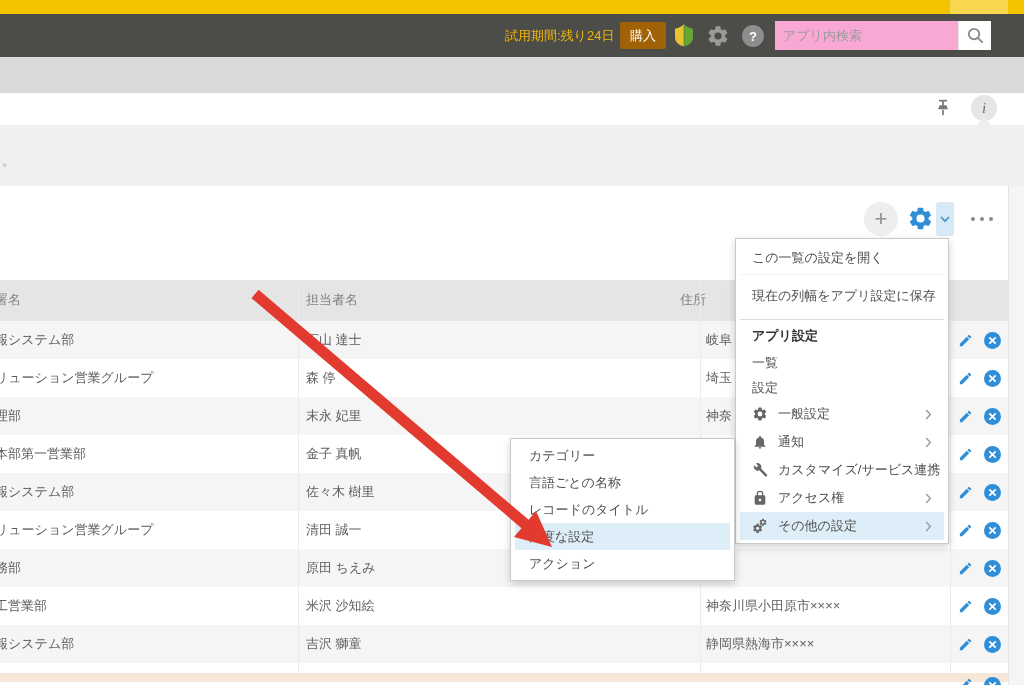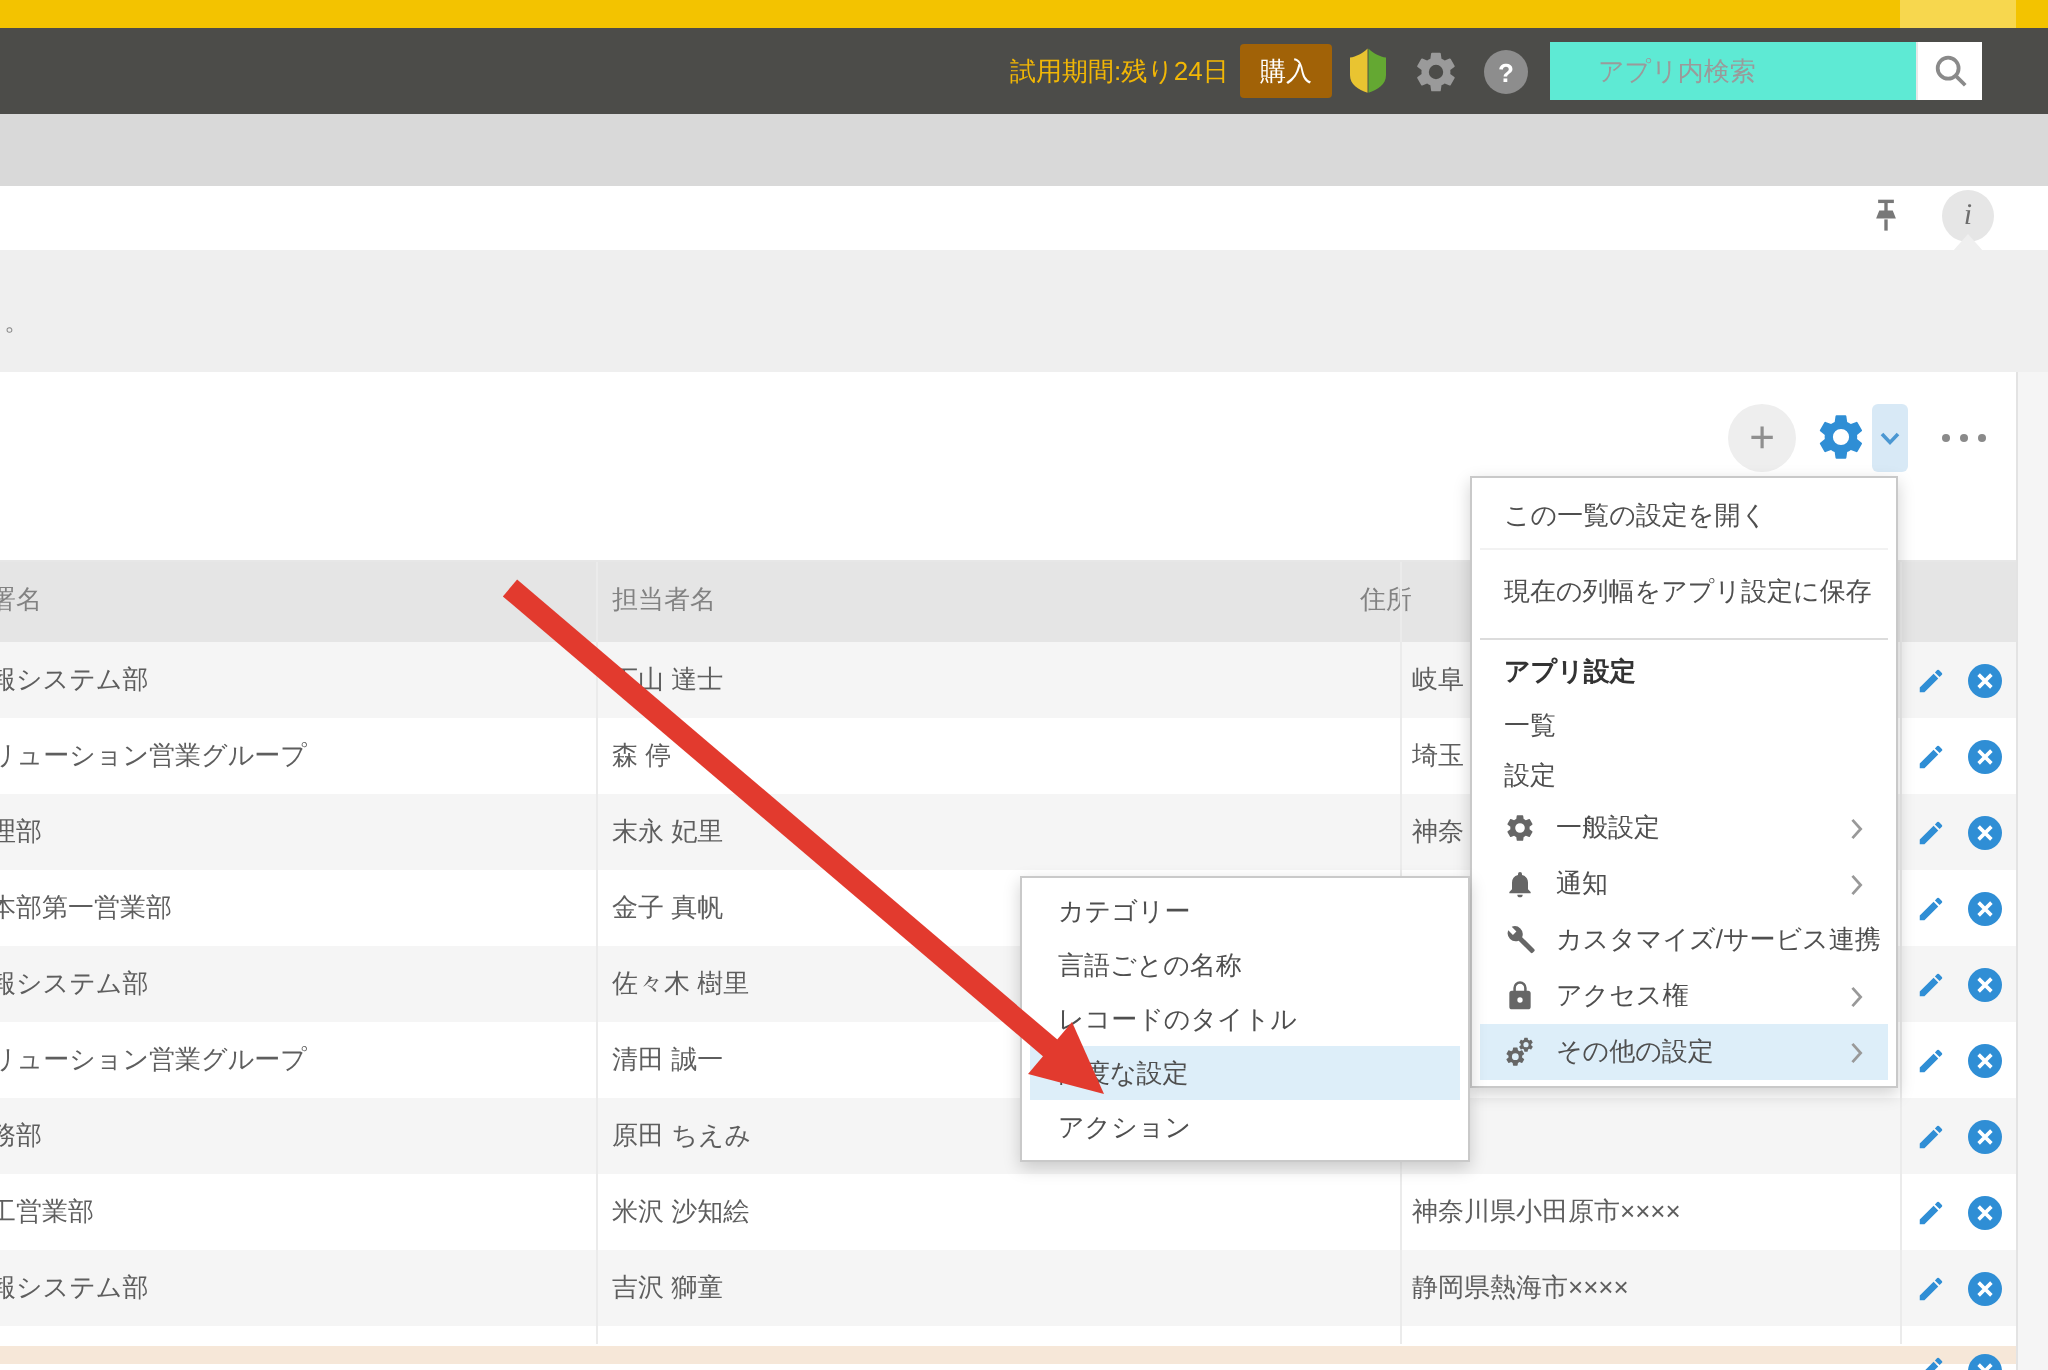--- a/index.html
+++ b/index.html
@@ -12,21 +12,21 @@
   #yellow-bar{left:0;top:0;width:1024px;height:14px;background:#f3c300;}
   #yellow-lite{left:950px;top:0;width:58px;height:14px;background:#f7d74e;}
   #navbar{left:0;top:14px;width:1024px;height:43px;background:#4c4c49;}
   #trial-text{left:505px;top:14px;height:43px;line-height:43px;color:#f2b705;font-size:13px;}
   #buy-btn{left:620px;top:22px;width:46px;height:27px;background:#a16207;color:#fff;font-size:13px;
     display:flex;align-items:center;justify-content:center;border-radius:2px;cursor:pointer;}
   #beginner-btn{left:672px;top:21px;width:24px;height:28px;}
   #nav-gear-btn{left:706px;top:24px;width:24px;height:24px;color:#9a9a9a;}
   #help-btn{left:742px;top:25px;width:22px;height:22px;border-radius:50%;background:#8d8d8d;color:#fff;
     font-size:13px;font-weight:bold;display:flex;align-items:center;justify-content:center;}
-  #search-box{left:775px;top:21px;width:183px;height:29px;background:#5eead4;padding-left:16px;}
+  #search-box{left:775px;top:21px;width:183px;height:29px;background:#f9a8d4;}
   #search-box input{border:0;outline:none;width:100%;height:100%;box-sizing:border-box;padding:0 8px;
     font-size:13px;color:#666;font-family:inherit;background:transparent;}
   #search-box input::placeholder{color:#9a9a9a;}
   #search-btn{left:958px;top:21px;width:33px;height:29px;background:#fff;border-left:1px solid #e8e8e8;
     display:flex;align-items:center;justify-content:center;box-sizing:border-box;}
   #gray-strip{left:0;top:57px;width:1024px;height:36px;background:#d9d9d9;}
   #white-band{left:0;top:93px;width:1024px;height:32px;background:#fff;}
   #pin-btn{left:935px;top:99px;width:16px;height:18px;}
   #info-btn{left:971px;top:95px;width:26px;height:26px;border-radius:50%;background:#e6e6e6;color:#6d6d6d;
     font-family:"Liberation Serif","DejaVu Serif",serif;font-style:italic;font-size:15px;

